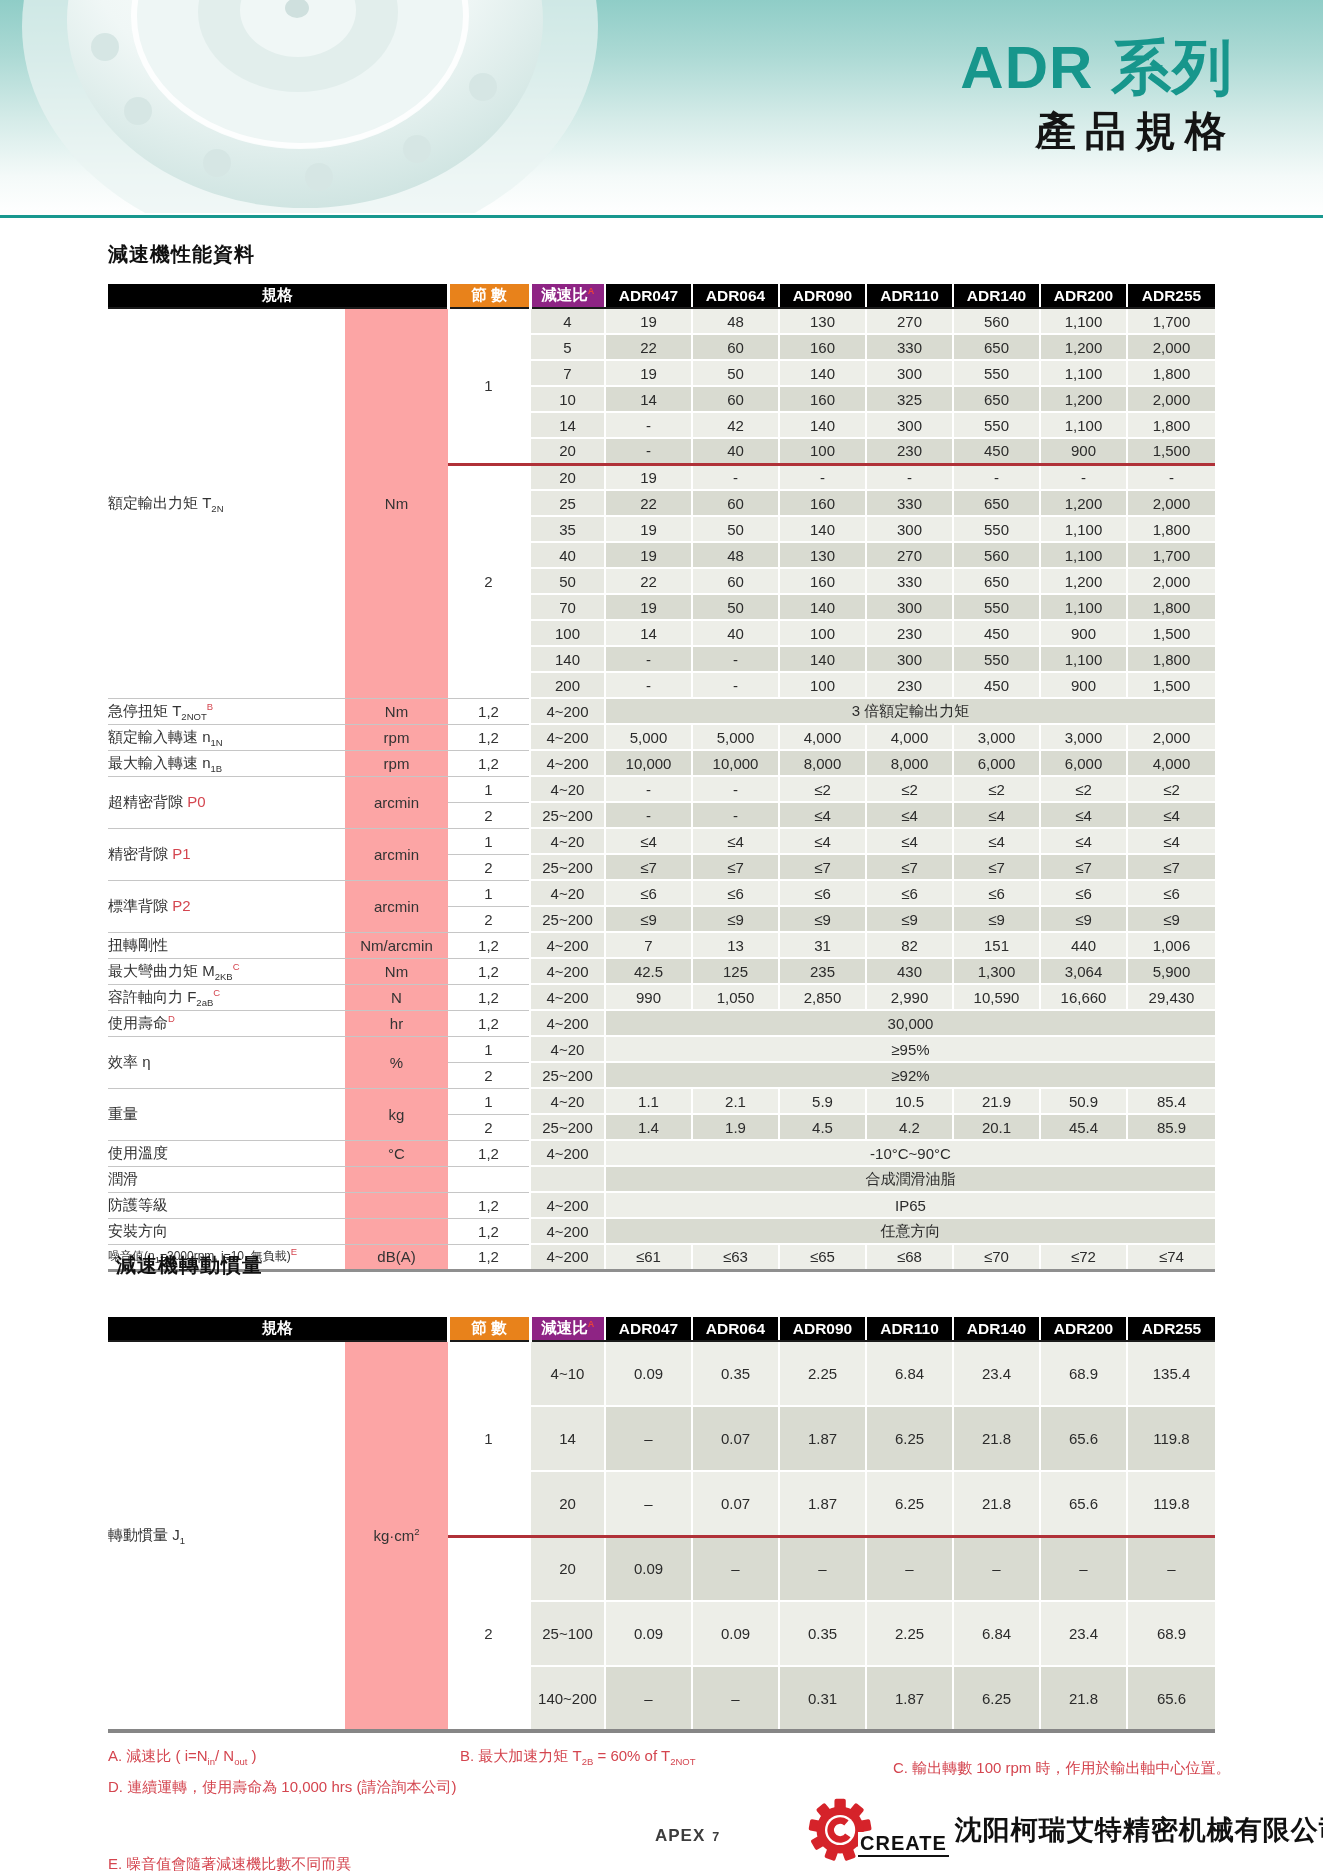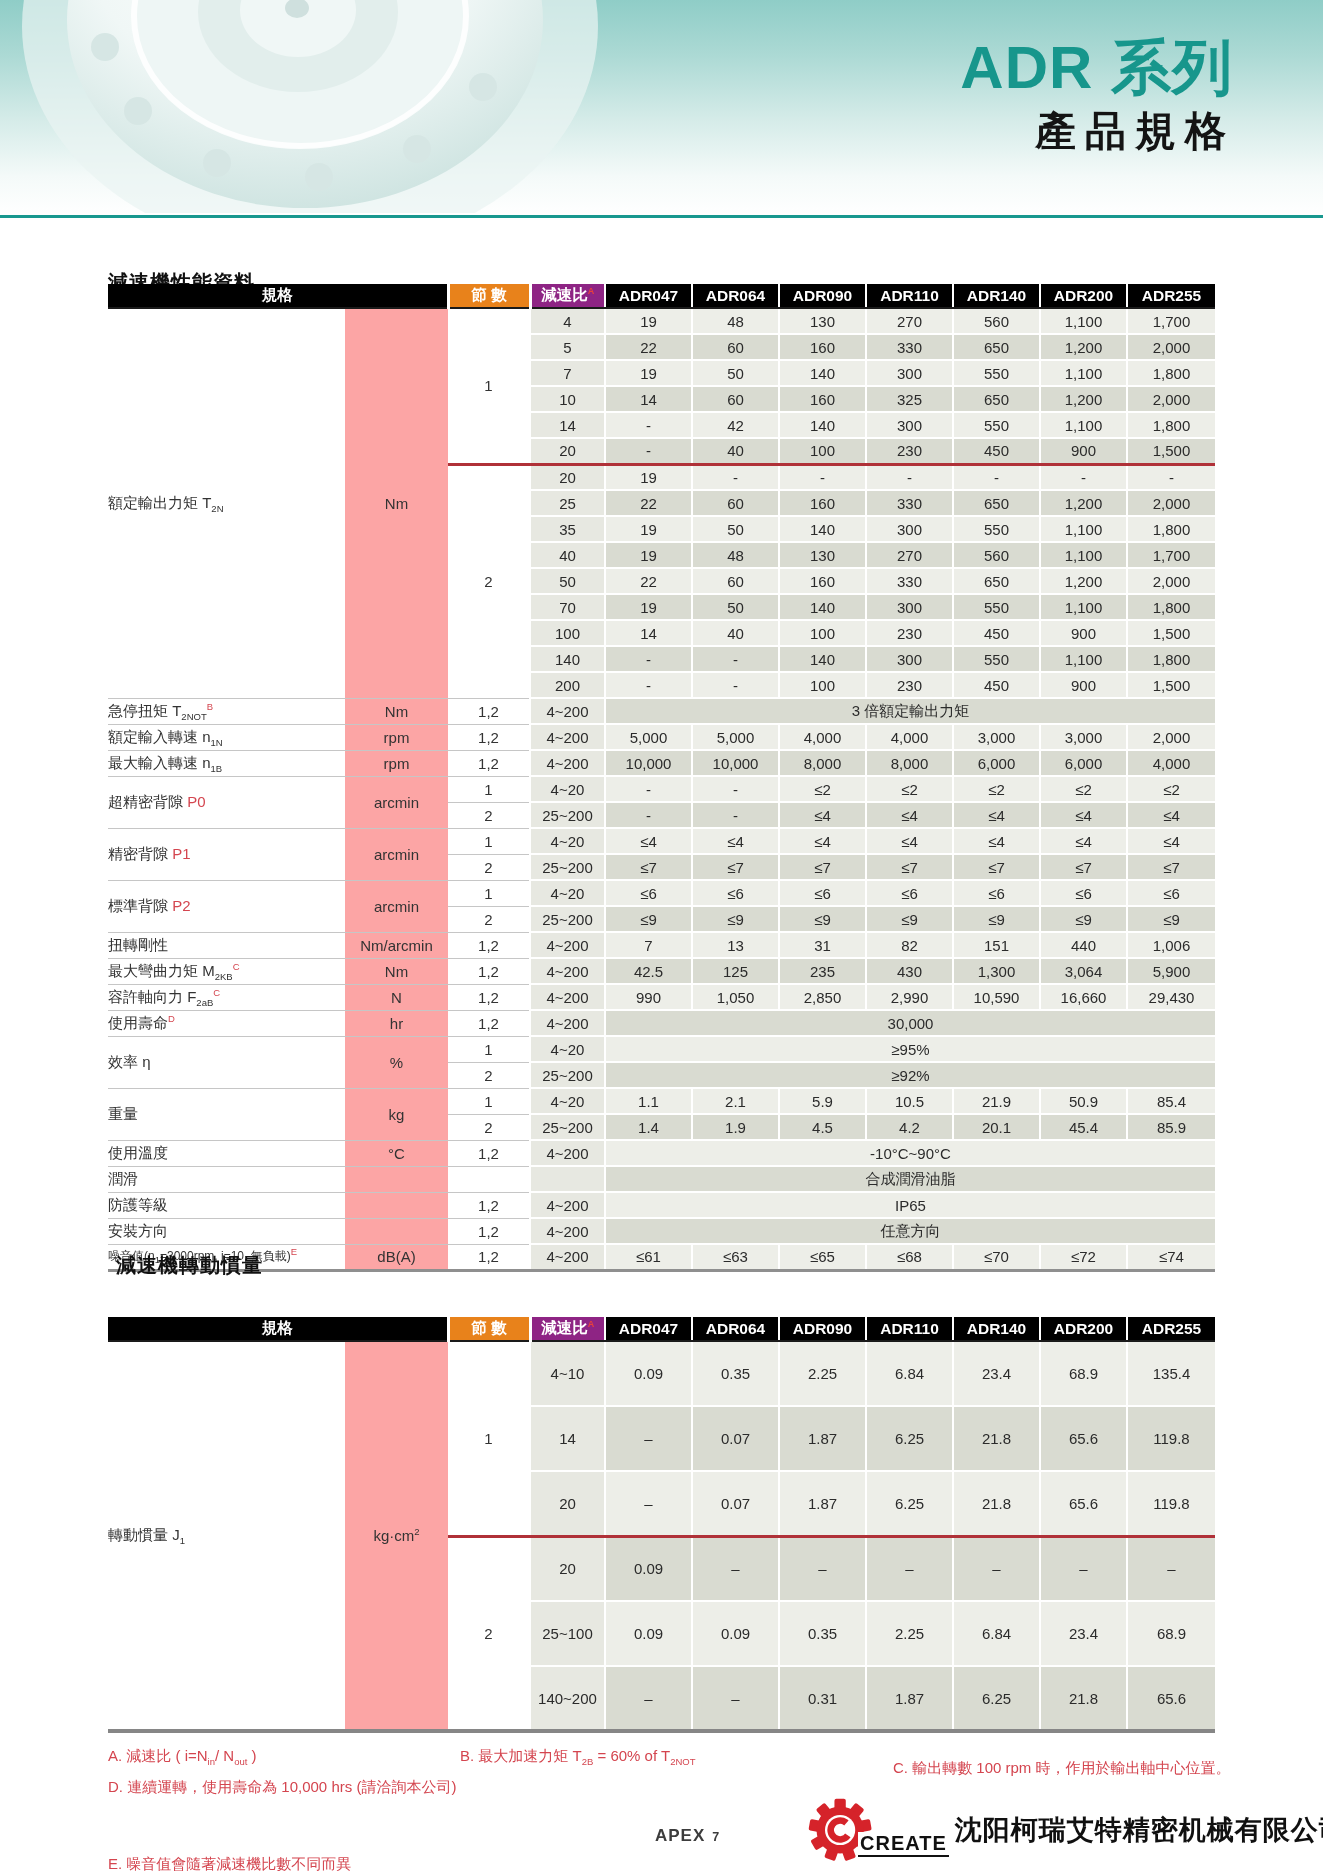--- a/index.html
+++ b/index.html
@@ -85,21 +85,21 @@
       <ellipse cx="300" cy="16" rx="168" ry="132" fill="#eef6f5"></ellipse>
       <ellipse cx="300" cy="16" rx="166" ry="130" fill="none" stroke="#ffffff" stroke-width="6" opacity="0.85"></ellipse>
       <ellipse cx="298" cy="12" rx="100" ry="80" fill="#e2eeec"></ellipse>
       <ellipse cx="298" cy="10" rx="58" ry="47" fill="#f0f7f6"></ellipse>
       <ellipse cx="297" cy="8" rx="12" ry="10" fill="#cfe0de"></ellipse>
     </svg>
     <div class="series-title">ADR 系列</div>
     <div class="page-subtitle">產品規格</div>
   </div>
 
-  <div class="sec-title" style="top:269px;">減速機性能資料</div>
+  <div class="sec-title" style="top:241px;">減速機性能資料</div>
   <div id="t1" class="tbl-mount" style="top:284px;">
       <table class="spec-table">
         <colgroup>
           <col style="width: 237px;">
           <col style="width: 103px;">
           <col style="width: 82px;">
           <col style="width: 75px;">
           <col style="width: 87px;">
           <col style="width: 87px;">
           <col style="width: 87px;">

